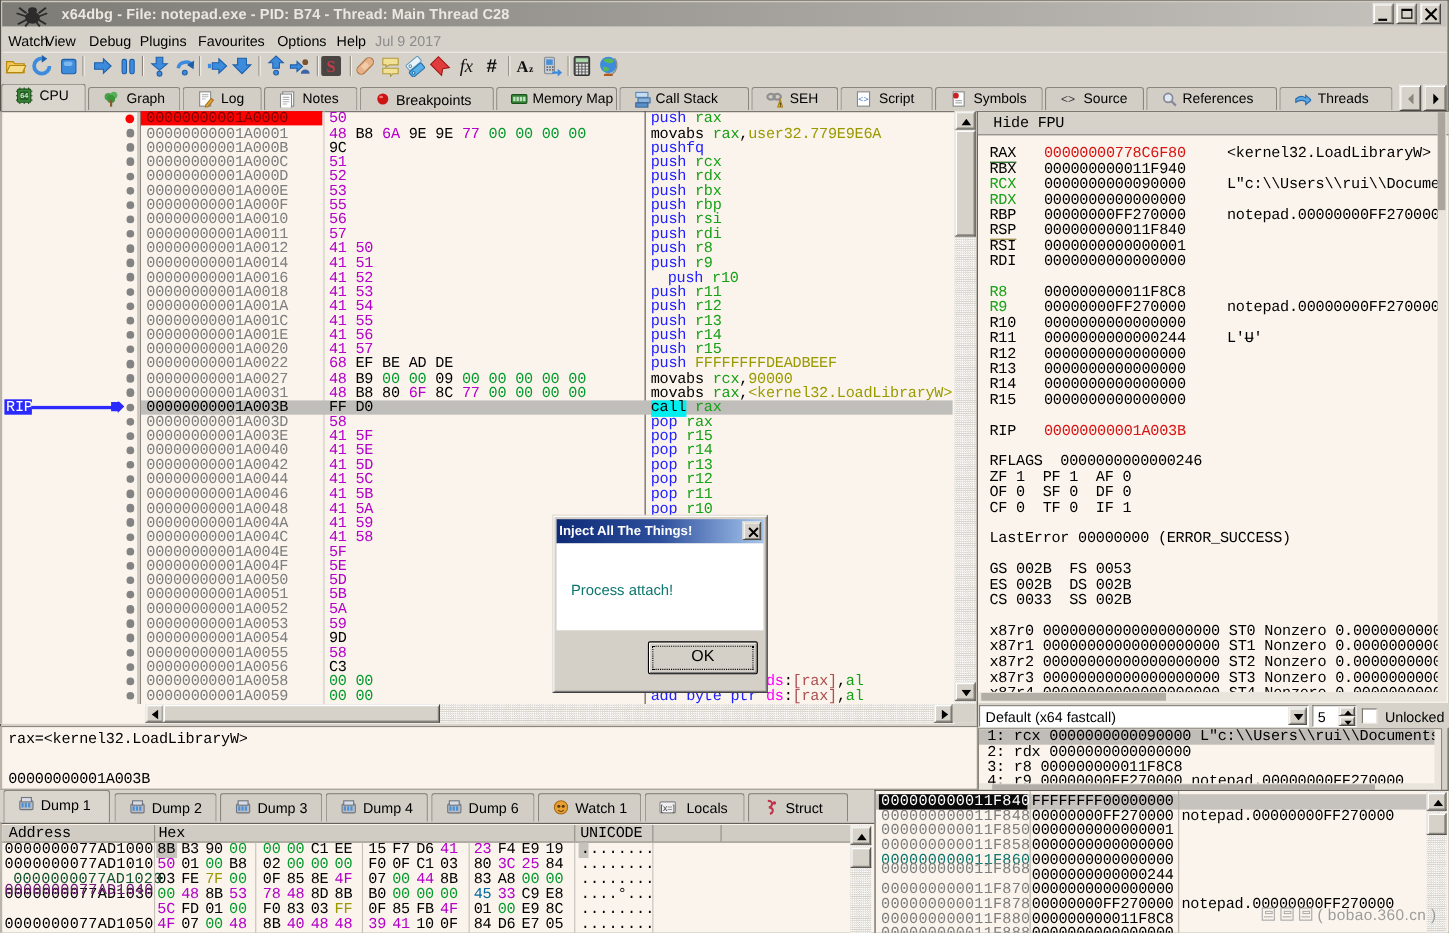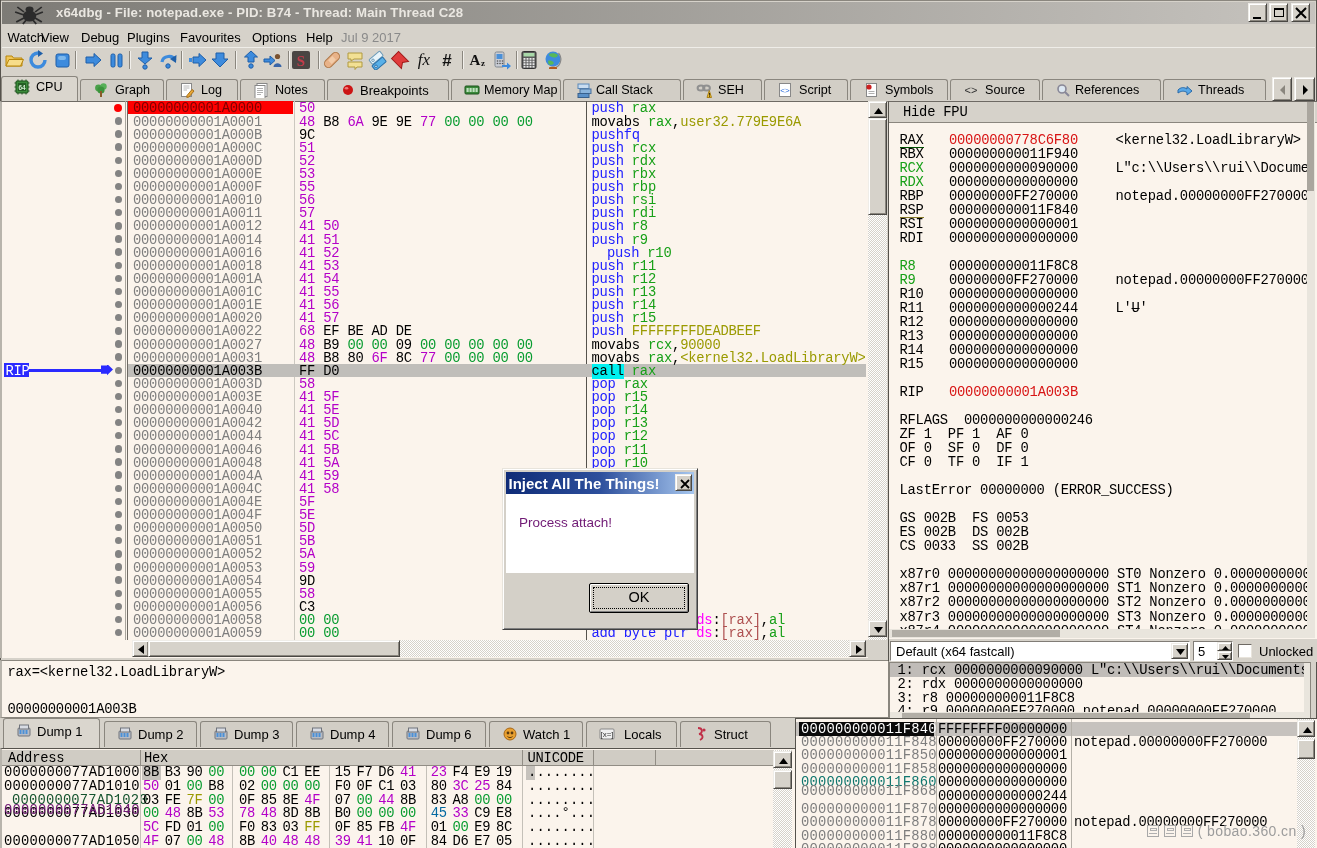--- a/index.html
+++ b/index.html
@@ -839,23 +839,23 @@
     </svg>
   </div>
 <div class="abs btn3d" style="left:1297px;top:739px;width:18px;height:20px;background:#d6d2ca"></div>
 <div class="abs" style="left:1147px;top:823px;width:170px;height:16px;color:#9c9c9c;font-size:14px">
 <span style="display:inline-block;width:12px;height:12px;border:1px solid #a8a8a8;margin-right:1px;position:relative;top:1px"><span style="position:absolute;left:2px;top:2px;width:7px;height:3px;border:1px solid #b0b0b0"></span><span style="position:absolute;left:1px;top:7px;width:8px;height:1px;background:#b0b0b0"></span></span>
 <span style="display:inline-block;width:12px;height:12px;border:1px solid #a8a8a8;margin-right:1px;position:relative;top:1px"><span style="position:absolute;left:2px;top:2px;width:7px;height:3px;border:1px solid #b0b0b0"></span><span style="position:absolute;left:1px;top:7px;width:8px;height:1px;background:#b0b0b0"></span></span>
 <span style="display:inline-block;width:12px;height:12px;border:1px solid #a8a8a8;margin-right:1px;position:relative;top:1px"><span style="position:absolute;left:2px;top:2px;width:7px;height:3px;border:1px solid #b0b0b0"></span><span style="position:absolute;left:1px;top:7px;width:8px;height:1px;background:#b0b0b0"></span></span>
 <span style="letter-spacing:0.4px">( bobao.360.cn )</span></div>
 <div class="abs" style="left:502px;top:468px;width:196px;height:162px;background:#d4d0c8;border:1px solid;border-color:#e8e4dc #404040 #404040 #e8e4dc;box-shadow:inset 1px 1px 0 #fff, inset -1px -1px 0 #808080;z-index:50">
 <div class="abs" style="left:3px;top:3px;width:188px;height:22px;background:linear-gradient(to right,#0e2b77 0%,#2d4f9c 50%,#a6c6ee 100%)"></div>
-<div class="abs" style="left:5.5px;top:6px;font-size:15px;font-weight:bold;color:#fff">Inject All The Things!</div>
+<div class="abs" style="left:5.5px;top:6px;font-size:12px;font-weight:bold;color:#fff">Inject All The Things!</div>
 <div class="abs btn3d" style="left:172px;top:5px;width:17px;height:17px;background:#d4d0c8">
       <svg class="abs" style="left:3.5px;top:3.5px" width="10" height="10" viewBox="0 0 10 10">
         <path d="M1 1 L9 9 M9 1 L1 9" stroke="#000" stroke-width="1.8"></path>
       </svg>
     </div>
 <div class="abs" style="left:3px;top:25px;width:188px;height:79px;background:#fff"></div>
-<div class="abs" style="left:16px;top:46px;font-size:13.5px;color:#701a75">Process attach!</div>
+<div class="abs" style="left:16px;top:60px;font-size:13.5px;color:#0f766e">Process attach!</div>
 <div class="abs" style="left:86px;top:114px;width:100px;height:30px;background:#d4d0c8;border:1.5px solid #000;border-radius:2px;box-shadow:inset 1px 1px 0 #fff, inset -1px -1px 0 #808080"></div>
 <div class="abs" style="left:90px;top:118px;width:92px;height:22px;border:1px dotted #000"></div>
 <div class="abs" style="left:86px;top:119.5px;width:100px;text-align:center;font-size:14.5px;color:#000">OK</div>
 </div>
 </body></html>

